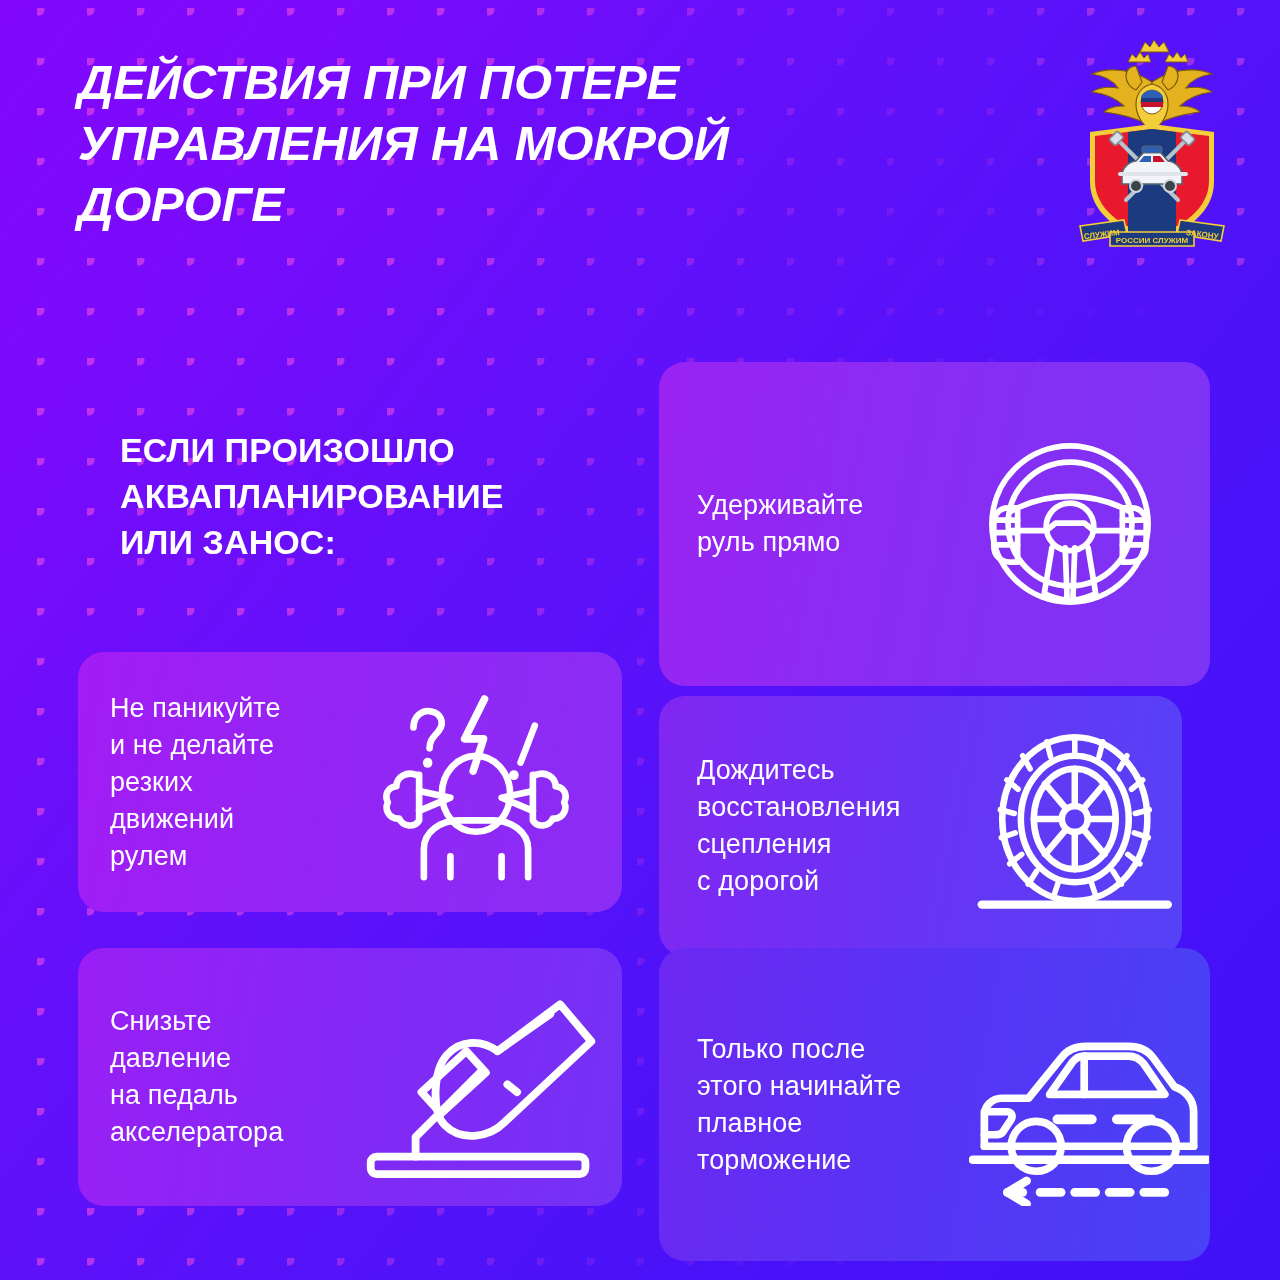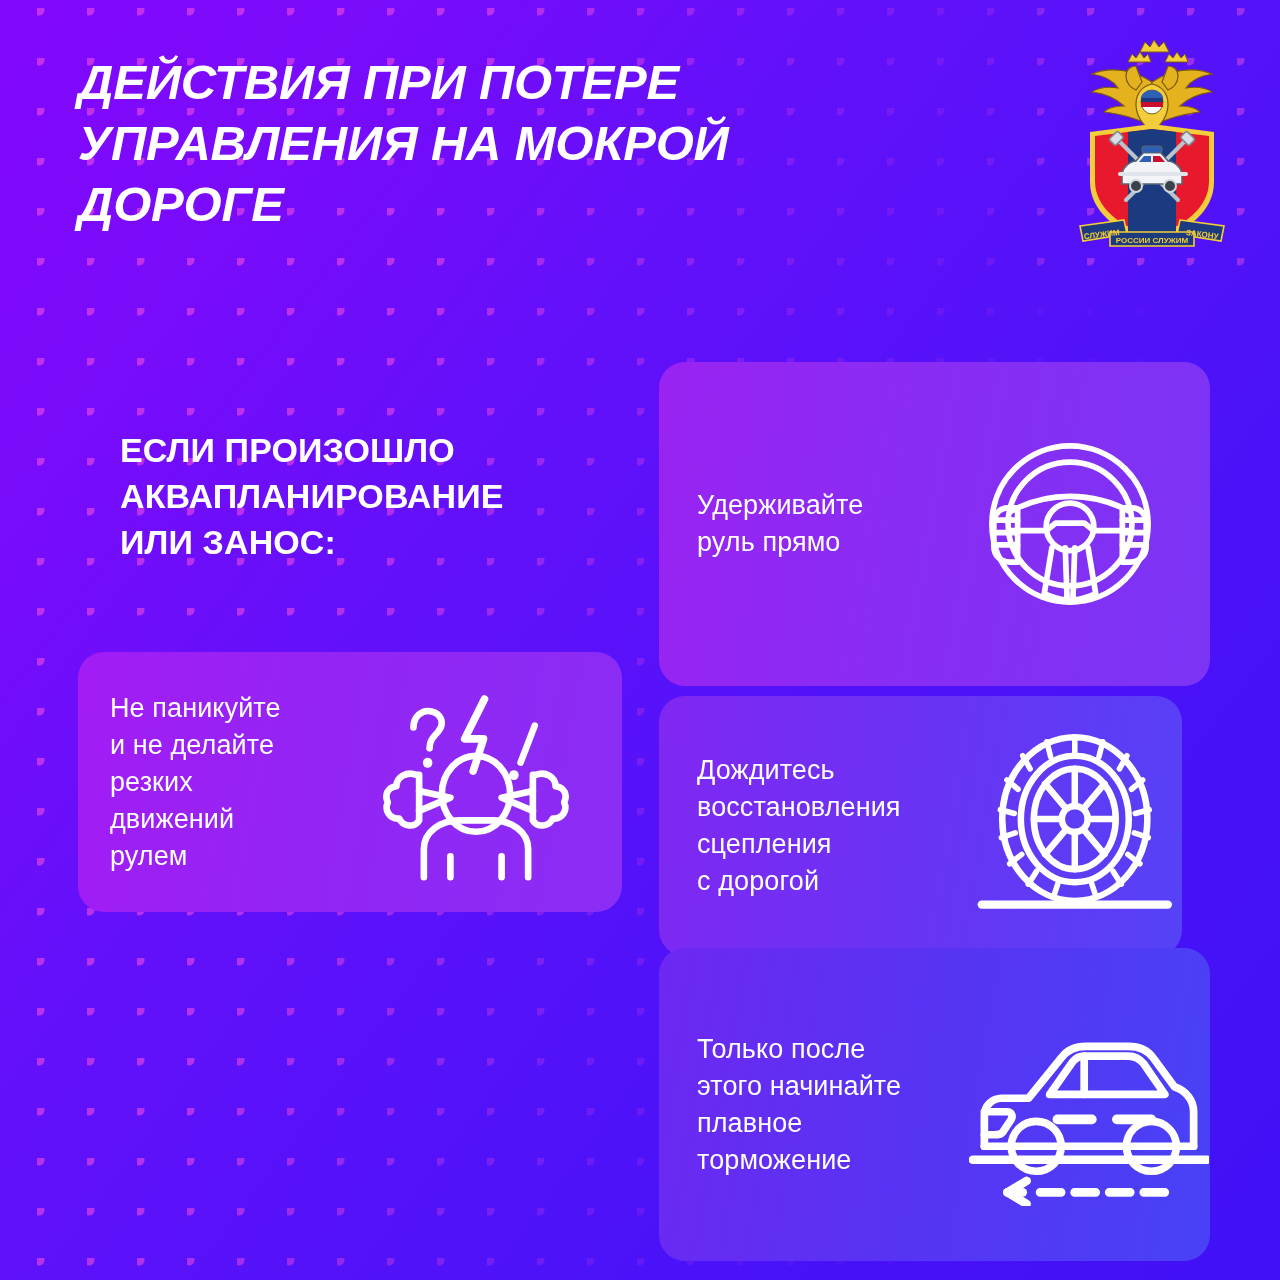--- a/index.html
+++ b/index.html
@@ -340,20 +340,42 @@
           <path d="M168 170 l-9 -14"></path>
           <path d="M95 184 l5 -15"></path>
           <path d="M141 184 l-5 -15"></path>
         </g>
 
         <path d="M18 192 H218" stroke-width="9"></path>
       </svg>
     </div>
   </div>
 
+  <div class="card" id="card-reduce-pedal">
+    <div class="card-text">Снизьте
+давление
+на педаль
+акселератора</div>
+    <div class="card-icon">
+      <svg viewBox="0 0 250 210" width="244" height="205" fill="none" stroke="#ffffff" stroke-width="8" stroke-linecap="round" stroke-linejoin="round">
+
+        <path d="M18 186 H226 a6 6 0 0 1 6 6 v6 a6 6 0 0 1 -6 6 H18 a6 6 0 0 1 -6 -6 v-6 a6 6 0 0 1 6 -6 z"></path>
+
+        <path d="M58 186 L58 166 L124 100"></path>
+
+        <path d="M64 120 L110 78 l20 22 L84 142 Z"></path>
+
+        <path d="M90 82 C104 66 126 66 142 78 L206 30 l32 38 L150 150 C132 168 104 170 88 154 C74 140 76 98 90 82 Z"></path>
+
+        <path d="M142 78 L196 40"></path>
+
+        <path d="M152 112 l10 8"></path>
+      </svg>
+    </div>
+  </div>
 
   <div class="card" id="card-smooth-brake">
     <div class="card-text">Только после
 этого начинайте
 плавное
 торможение</div>
     <div class="card-icon">
       <svg viewBox="0 0 250 210" width="240" height="202" fill="none" stroke="#ffffff" stroke-width="8" stroke-linecap="round" stroke-linejoin="round">
 
         <path d="M16 148 L16 116 C16 106 24 98 34 98 L62 98 L96 56 C102 48 112 44 122 44 L166 44 C176 44 186 48 192 56 L214 86 C226 90 234 100 234 112 L234 148"></path>

